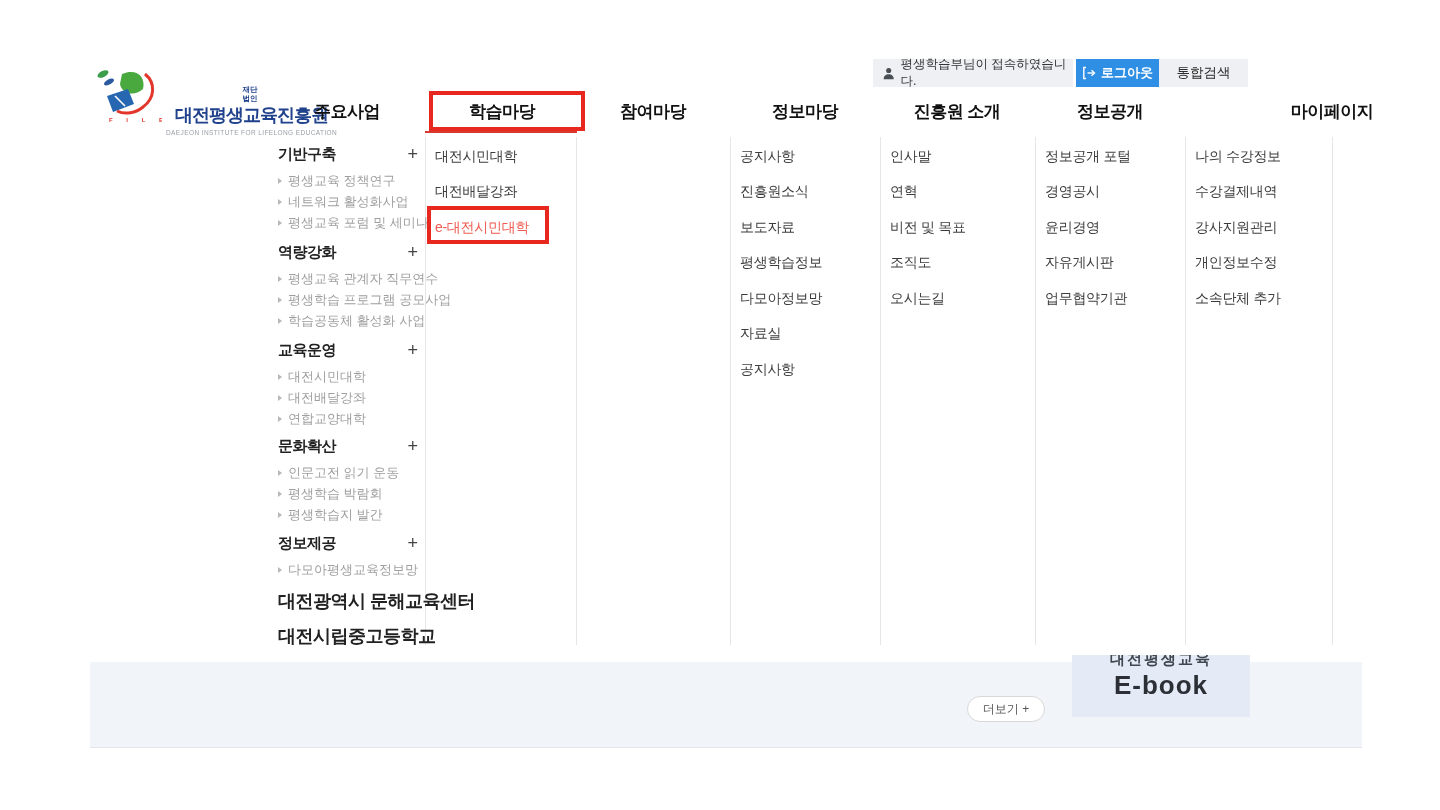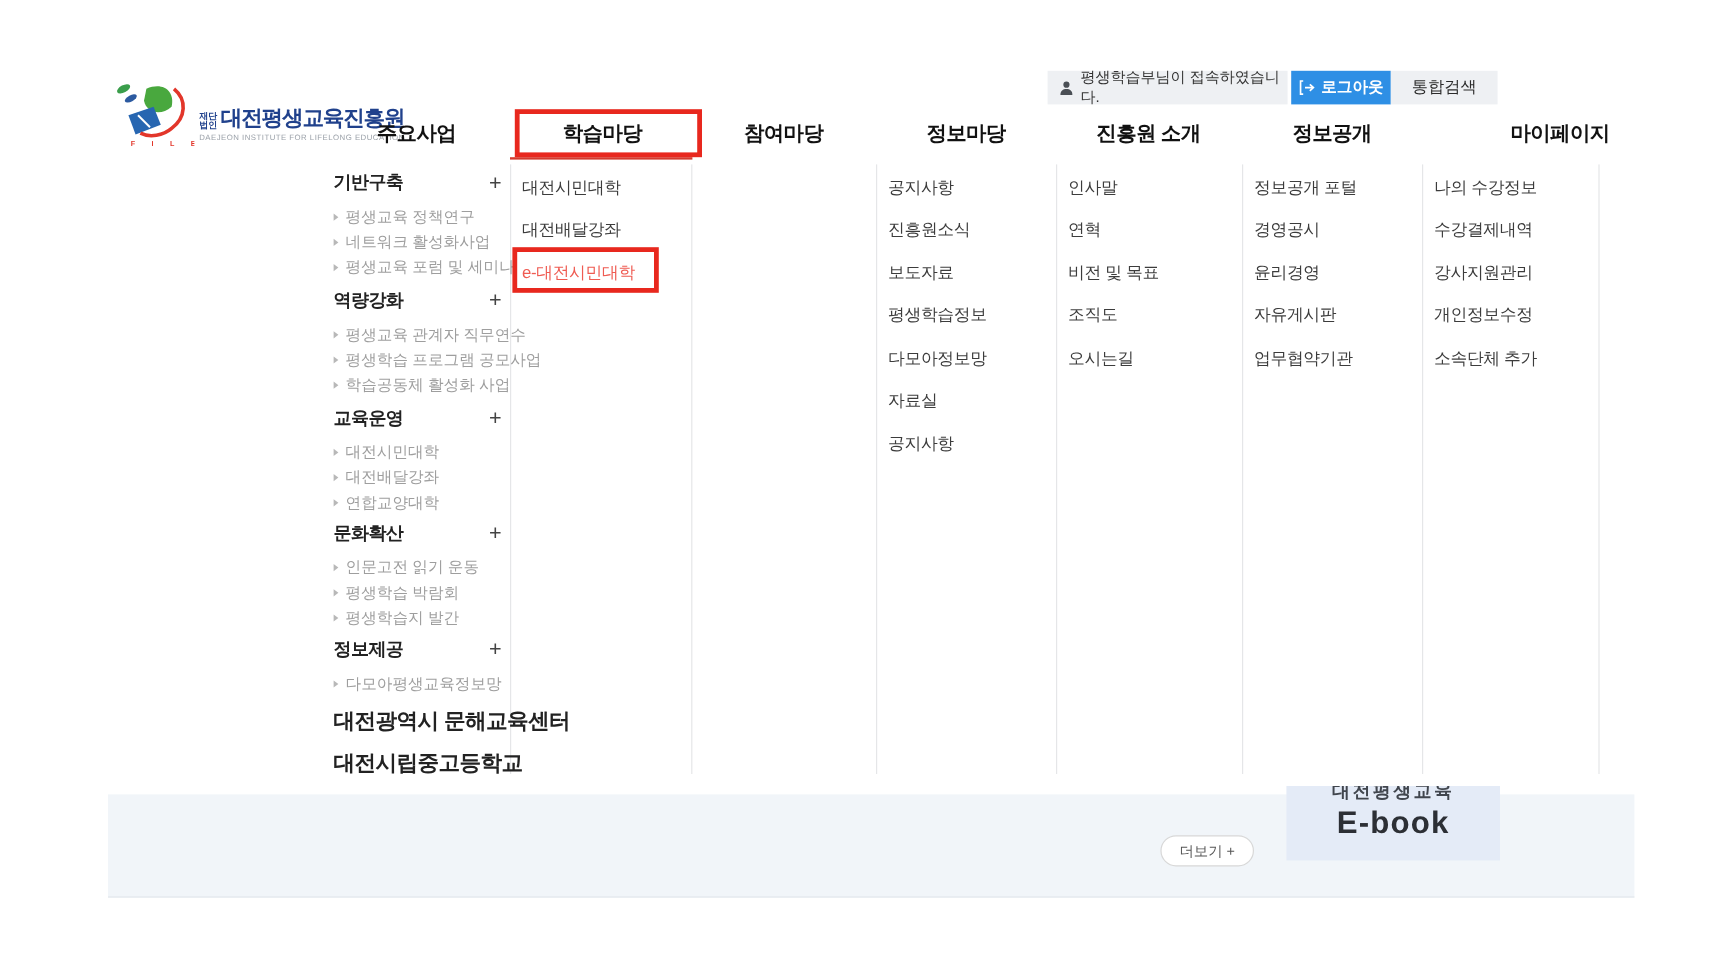--- a/index.html
+++ b/index.html
@@ -9,38 +9,38 @@
 
   
   .tbx { position:absolute; top:59px; height:28px; display:flex; align-items:center; }
   .tb-status { left:873px; width:200px; background:#eef0f3; font-size:12.5px; color:#333; padding-left:10px; gap:6px; }
   .tb-logout { left:1076px; width:83px; background:#2e8fe5; color:#fff; font-size:13px; font-weight:700; justify-content:center; gap:5px; cursor:pointer; border:none; }
   .tb-search { left:1159px; width:89px; background:#eef0f3; font-size:13.5px; color:#2b2b2b; justify-content:center; cursor:pointer; border:none; }
 
   
   .logo { position:absolute; left:92px; top:66px; display:flex; cursor:pointer; }
   .logo-text { margin-left:4px; padding-top:20px; }
-  .logo-row { display:flex; align-items:flex-end; }
+  .logo-row { display:flex; align-items:center;flex-direction:column; }
   .logo-prefix { display:flex; flex-direction:column; font-size:7.5px; line-height:1.15; color:#20418c; font-weight:700; margin-right:3px; text-align:center; }
   .logo-name { font-size:18px; font-weight:800; color:#20418c; letter-spacing:-1px; white-space:nowrap; }
   .logo-sub { font-size:6.5px; color:#9aa0a8; letter-spacing:0.4px; margin-top:2px; white-space:nowrap; }
 
   
   .nav-item { position:absolute; top:100px; transform:translateX(-50%); font-size:17px; font-weight:700; color:#111; letter-spacing:-0.5px; white-space:nowrap; cursor:pointer; }
 
   .anno { position:absolute; border:4px solid #e8281e; z-index:60; pointer-events:none; }
   .anno-nav { left:429px; top:91px; width:156px; height:40px; }
   .anno-menu { left:427px; top:206px; width:122px; height:38px; }
   .active-underline { position:absolute; left:425px; top:131px; width:152px; height:2px; background:#d43b2e; }
 
   
   .vline { position:absolute; top:137px; width:1px; height:508px; background:#e5e6e8; }
 
   .sec { position:absolute; left:278px; width:140px; }
-  .sec-head { display:flex; justify-content:space-between; height:22px; margin-bottom:5px; cursor:pointer; }
+  .sec-head { display:flex; justify-content:space-between; align-items:center; height:22px; margin-bottom:5px; cursor:pointer; }
   .sec-title { font-size:15px; font-weight:700; color:#222; letter-spacing:-0.5px; white-space:nowrap; }
   .plus { font-size:18px; font-weight:300; color:#444; line-height:18px; }
   .sec-item { height:21px; display:flex; align-items:center; font-size:13px; color:#9e9e9e; white-space:nowrap; cursor:pointer; }
   .arr { width:0; height:0; border-left:4px solid #b8b8b8; border-top:3.5px solid transparent; border-bottom:3.5px solid transparent; display:inline-block; margin-right:6px; flex:0 0 auto; }
   .plink { position:absolute; left:278px; font-size:18px; font-weight:700; color:#222; white-space:nowrap; cursor:pointer; letter-spacing:-0.5px; }
 
   .mcol { position:absolute; top:139px; }
   .mitem { height:35.5px; display:flex; align-items:center; font-size:14px; color:#3c3c3c; white-space:nowrap; cursor:pointer; letter-spacing:-0.3px; }
   .hl-red { color:#ef5b52; }
 
@@ -96,21 +96,21 @@
       <div class="logo-sub">DAEJEON INSTITUTE FOR LIFELONG EDUCATION</div>
     </div>
   </div>
 
   <div class="nav-item" style="left:347px">주요사업</div>
   <div class="nav-item" style="left:502px">학습마당</div>
   <div class="nav-item" style="left:653px">참여마당</div>
   <div class="nav-item" style="left:805px">정보마당</div>
   <div class="nav-item" style="left:957px">진흥원 소개</div>
   <div class="nav-item" style="left:1110px">정보공개</div>
-  <div class="nav-item" style="left:1300px">마이페이지</div>
+  <div class="nav-item" style="left:1332px">마이페이지</div>
 
   <div class="anno anno-nav"></div>
   <div class="active-underline"></div>
 
   <div class="vline" style="left:425px"></div>
   <div class="vline" style="left:576px"></div>
   <div class="vline" style="left:730px"></div>
   <div class="vline" style="left:880px"></div>
   <div class="vline" style="left:1035px"></div>
   <div class="vline" style="left:1185px"></div>

